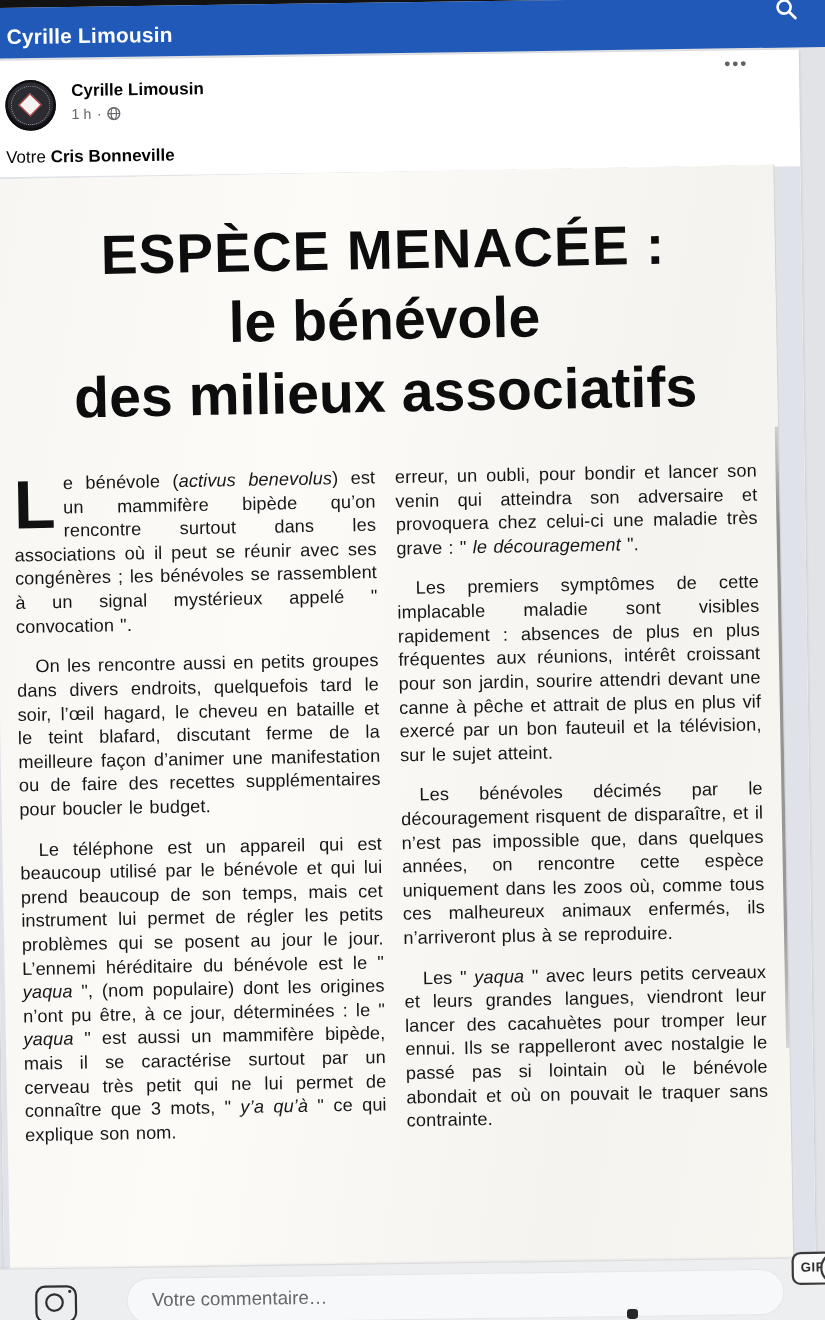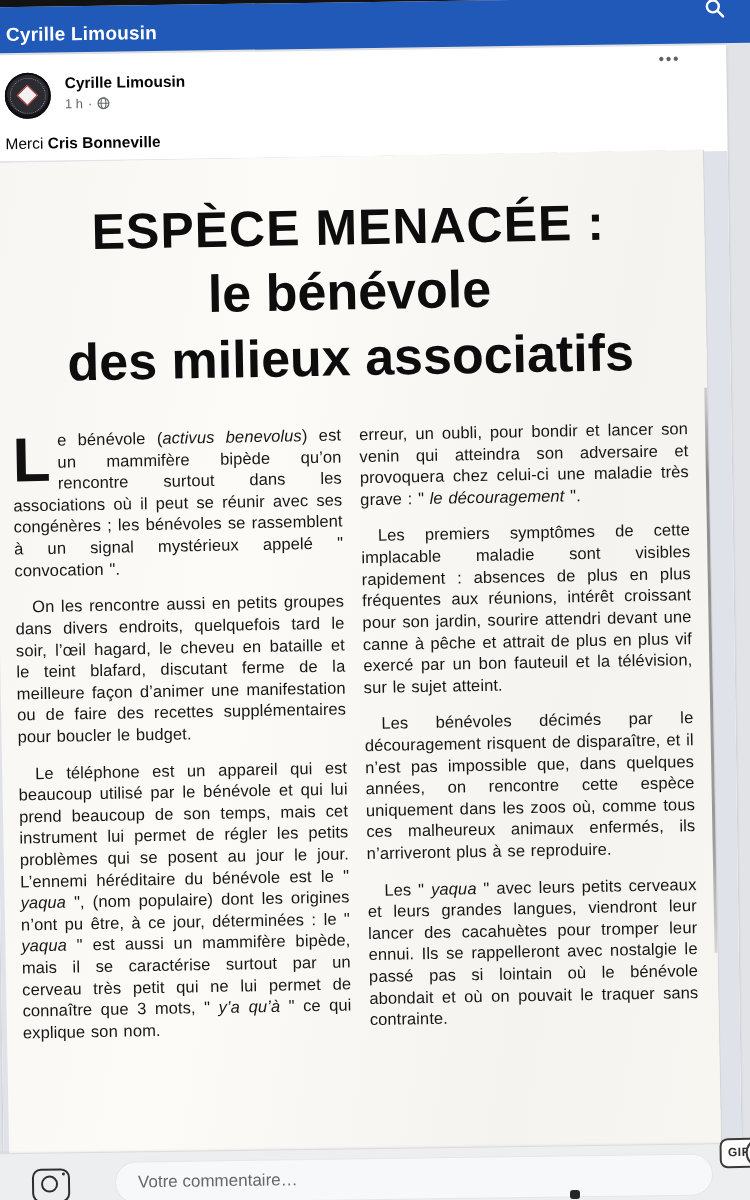--- a/index.html
+++ b/index.html
@@ -110,21 +110,21 @@
     <div class="meta">
       <span>1 h</span>
       <span>·</span>
       <svg class="globe-ic" viewBox="0 0 16 16">
         <circle cx="8" cy="8" r="6.6" fill="none" stroke="#65676b" stroke-width="1.6"></circle>
         <ellipse cx="8" cy="8" rx="3" ry="6.6" fill="none" stroke="#65676b" stroke-width="1.3"></ellipse>
         <line x1="1.4" y1="8" x2="14.6" y2="8" stroke="#65676b" stroke-width="1.3"></line>
       </svg>
     </div>
 
-    <div class="msg"><span>Merci </span><b>Cris Bonneville</b></div>
+    <div class="msg"><span>Votre </span><b>Cris Bonneville</b></div>
 
     <div class="scanwrap">
       <div class="paper">
         <div class="page-edge"></div>
 
         <div class="headline">
           <div class="h1">ESPÈCE MENACÉE :</div>
           <div class="h2">le bénévole</div>
           <div class="h3">des milieux associatifs</div>
         </div>

